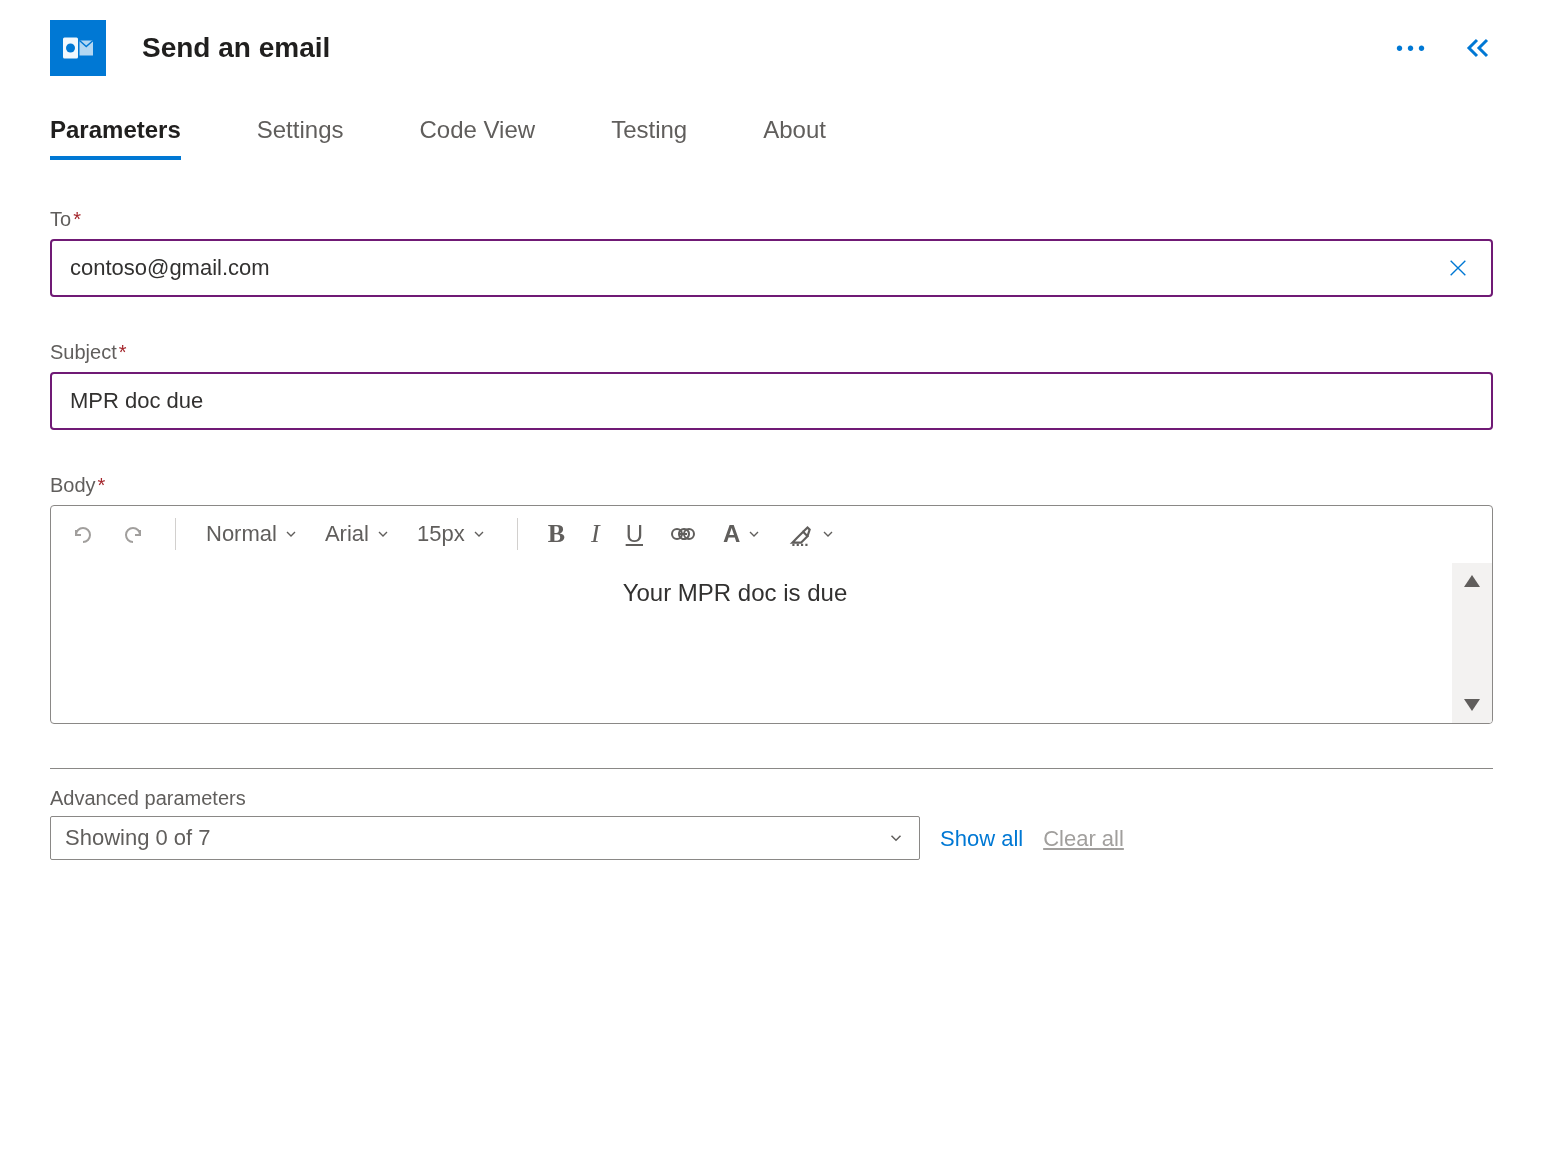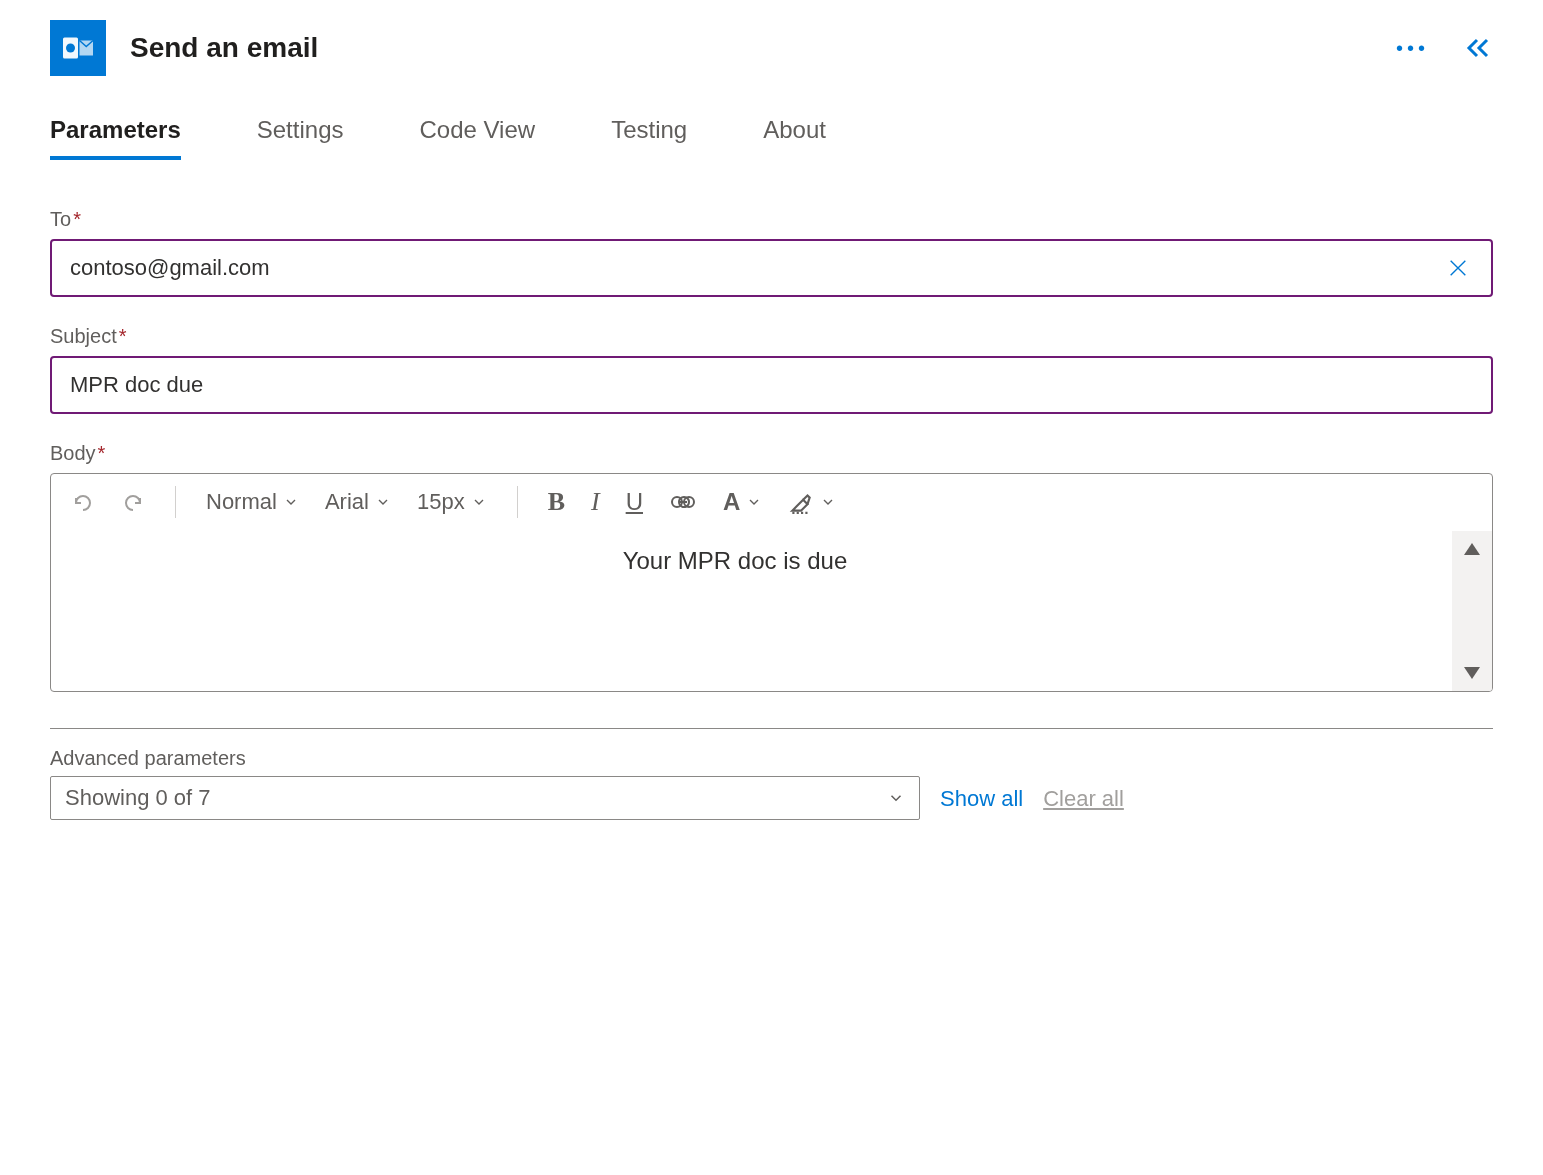--- a/index.html
+++ b/index.html
@@ -16,21 +16,21 @@
     }
     .header-row {
       display: flex;
       align-items: center;
       justify-content: space-between;
       margin-bottom: 40px;
     }
     .header-left {
       display: flex;
       align-items: center;
-      gap: 24px;
+      gap: 36px;
     }
     .app-icon {
       width: 56px;
       height: 56px;
       background: #0078d4;
       display: flex;
       align-items: center;
       justify-content: center;
       color: #fff;
     }
@@ -74,21 +74,21 @@
       font-size: 20px;
       color: #605e5c;
       margin-bottom: 8px;
       display: block;
     }
     .required {
       color: #a4262c;
       margin-left: 2px;
     }
     .field-wrap {
-      margin-bottom: 28px;
+      margin-bottom: 44px;
     }
     .input-box {
       width: 100%;
       border: 2px solid #701a75;
       border-radius: 4px;
       padding: 14px 18px;
       font-size: 22px;
       color: #323130;
       display: flex;
       align-items: center;

